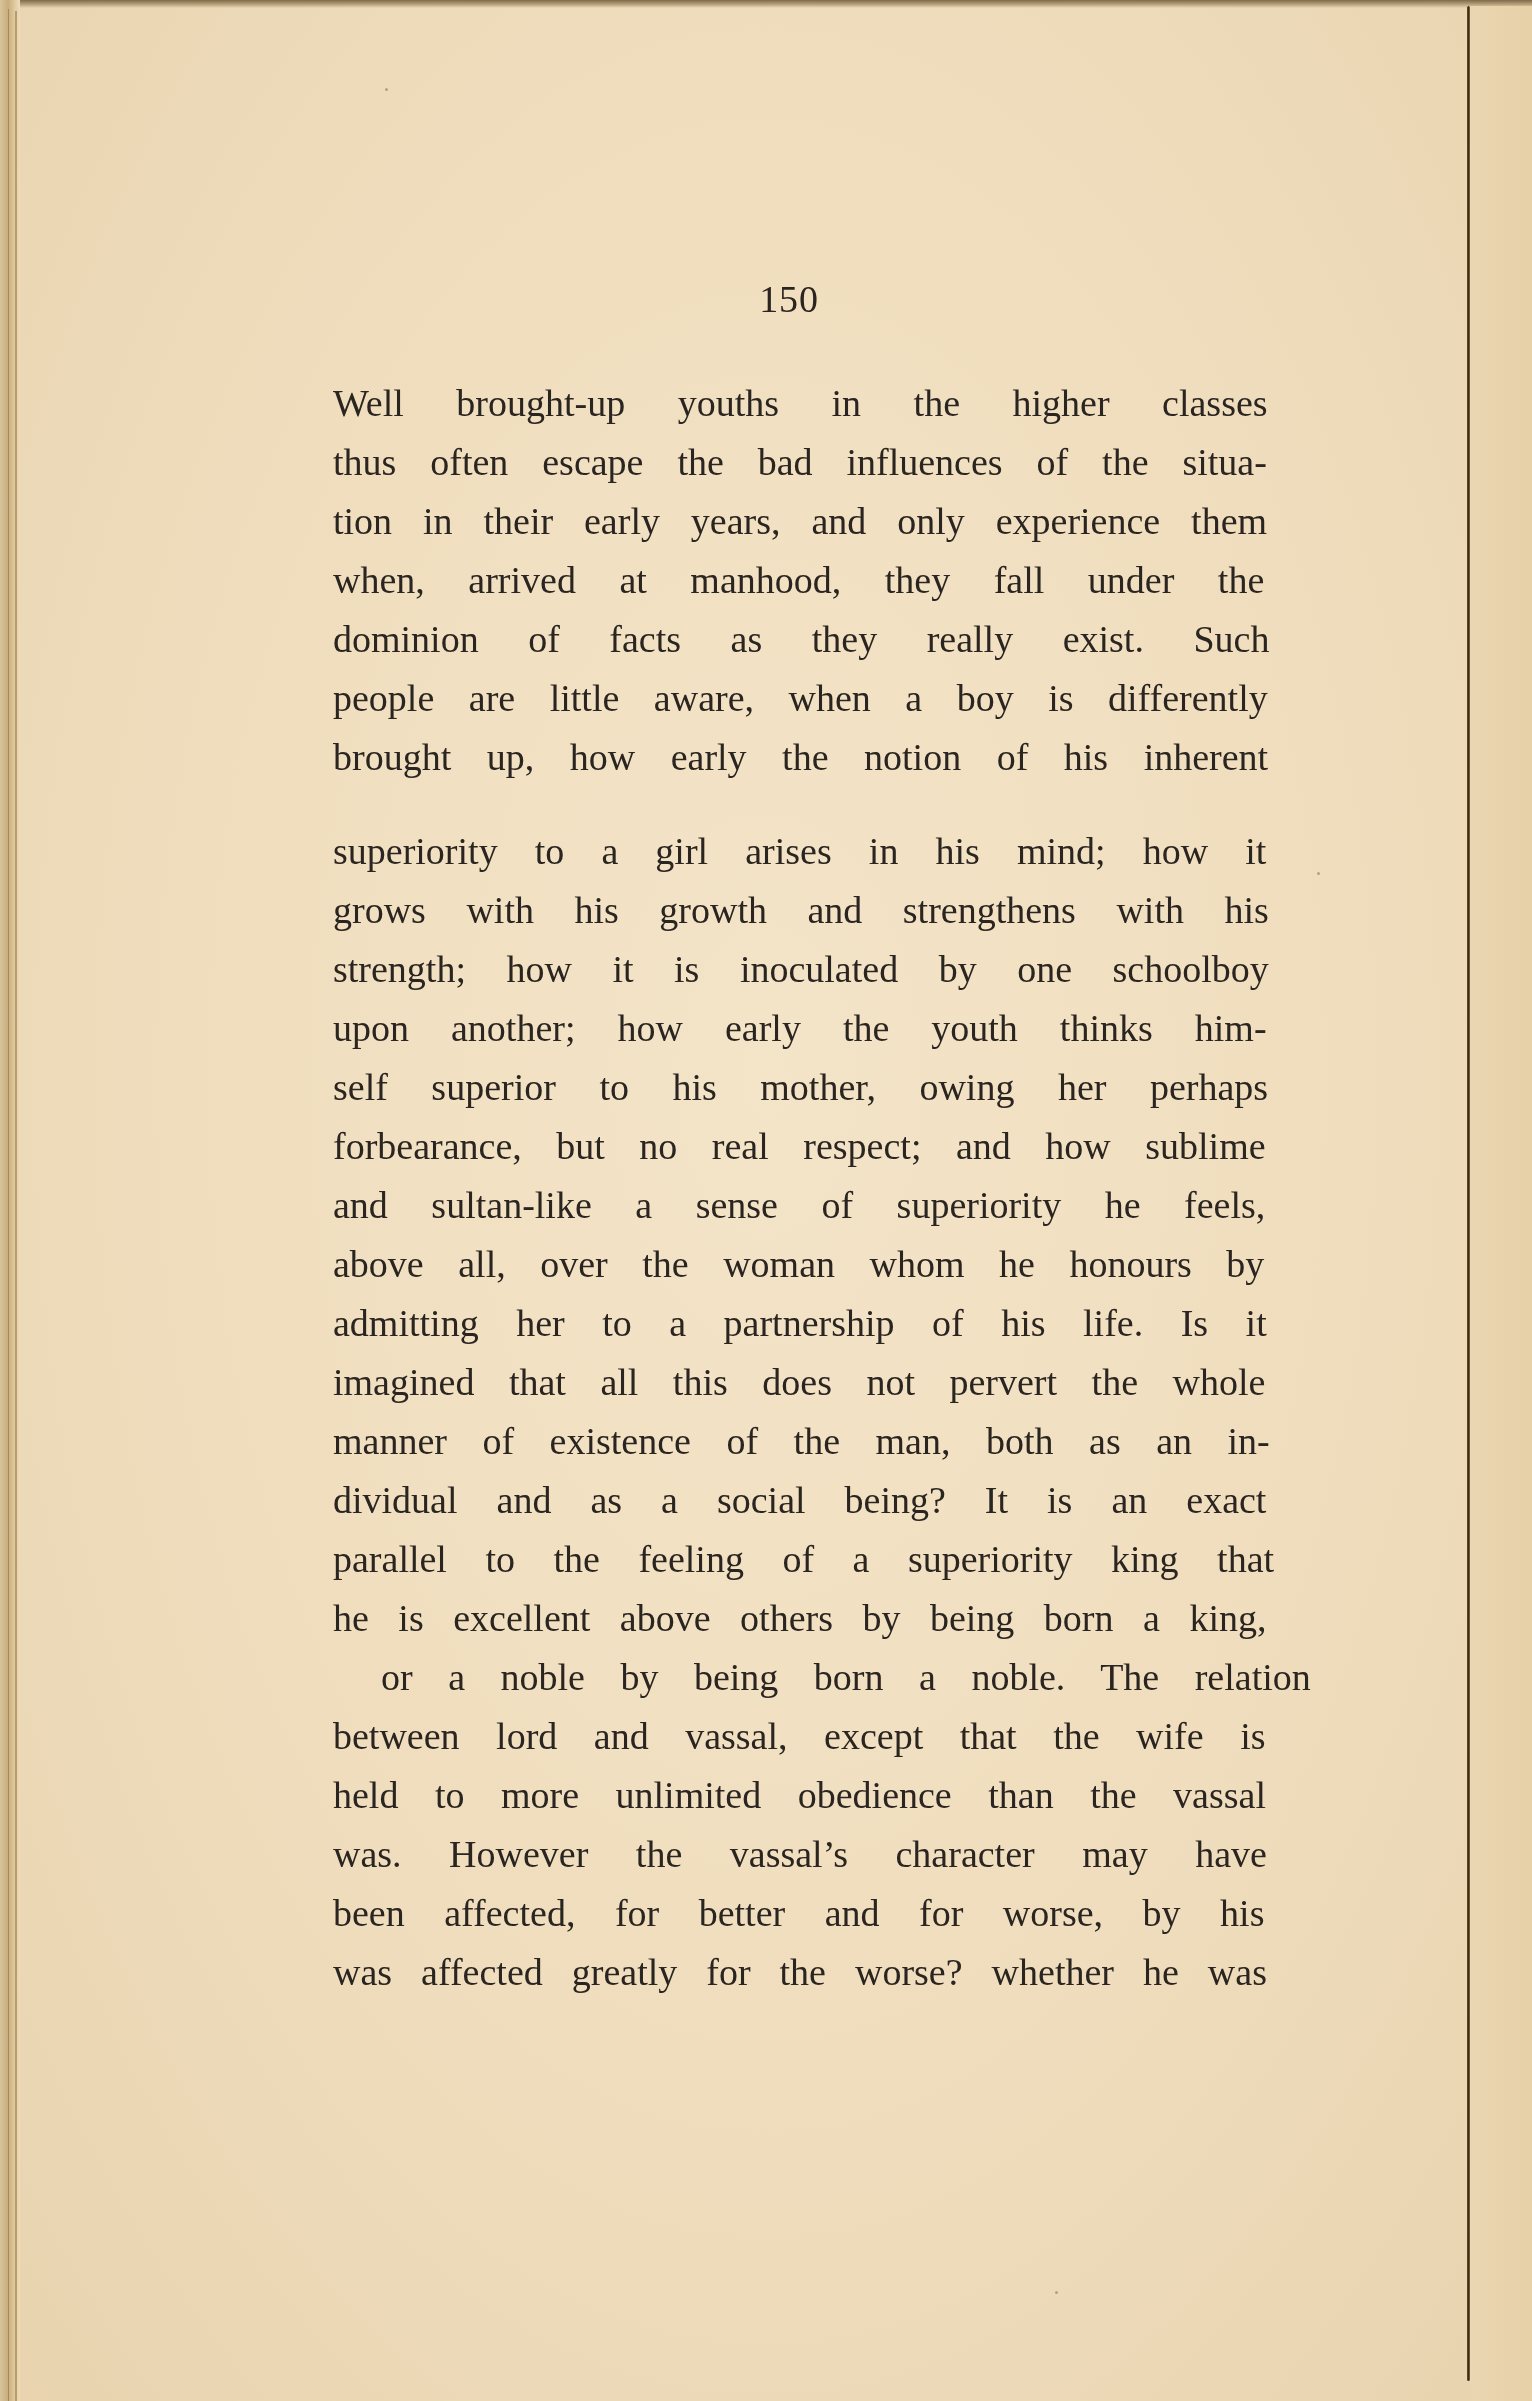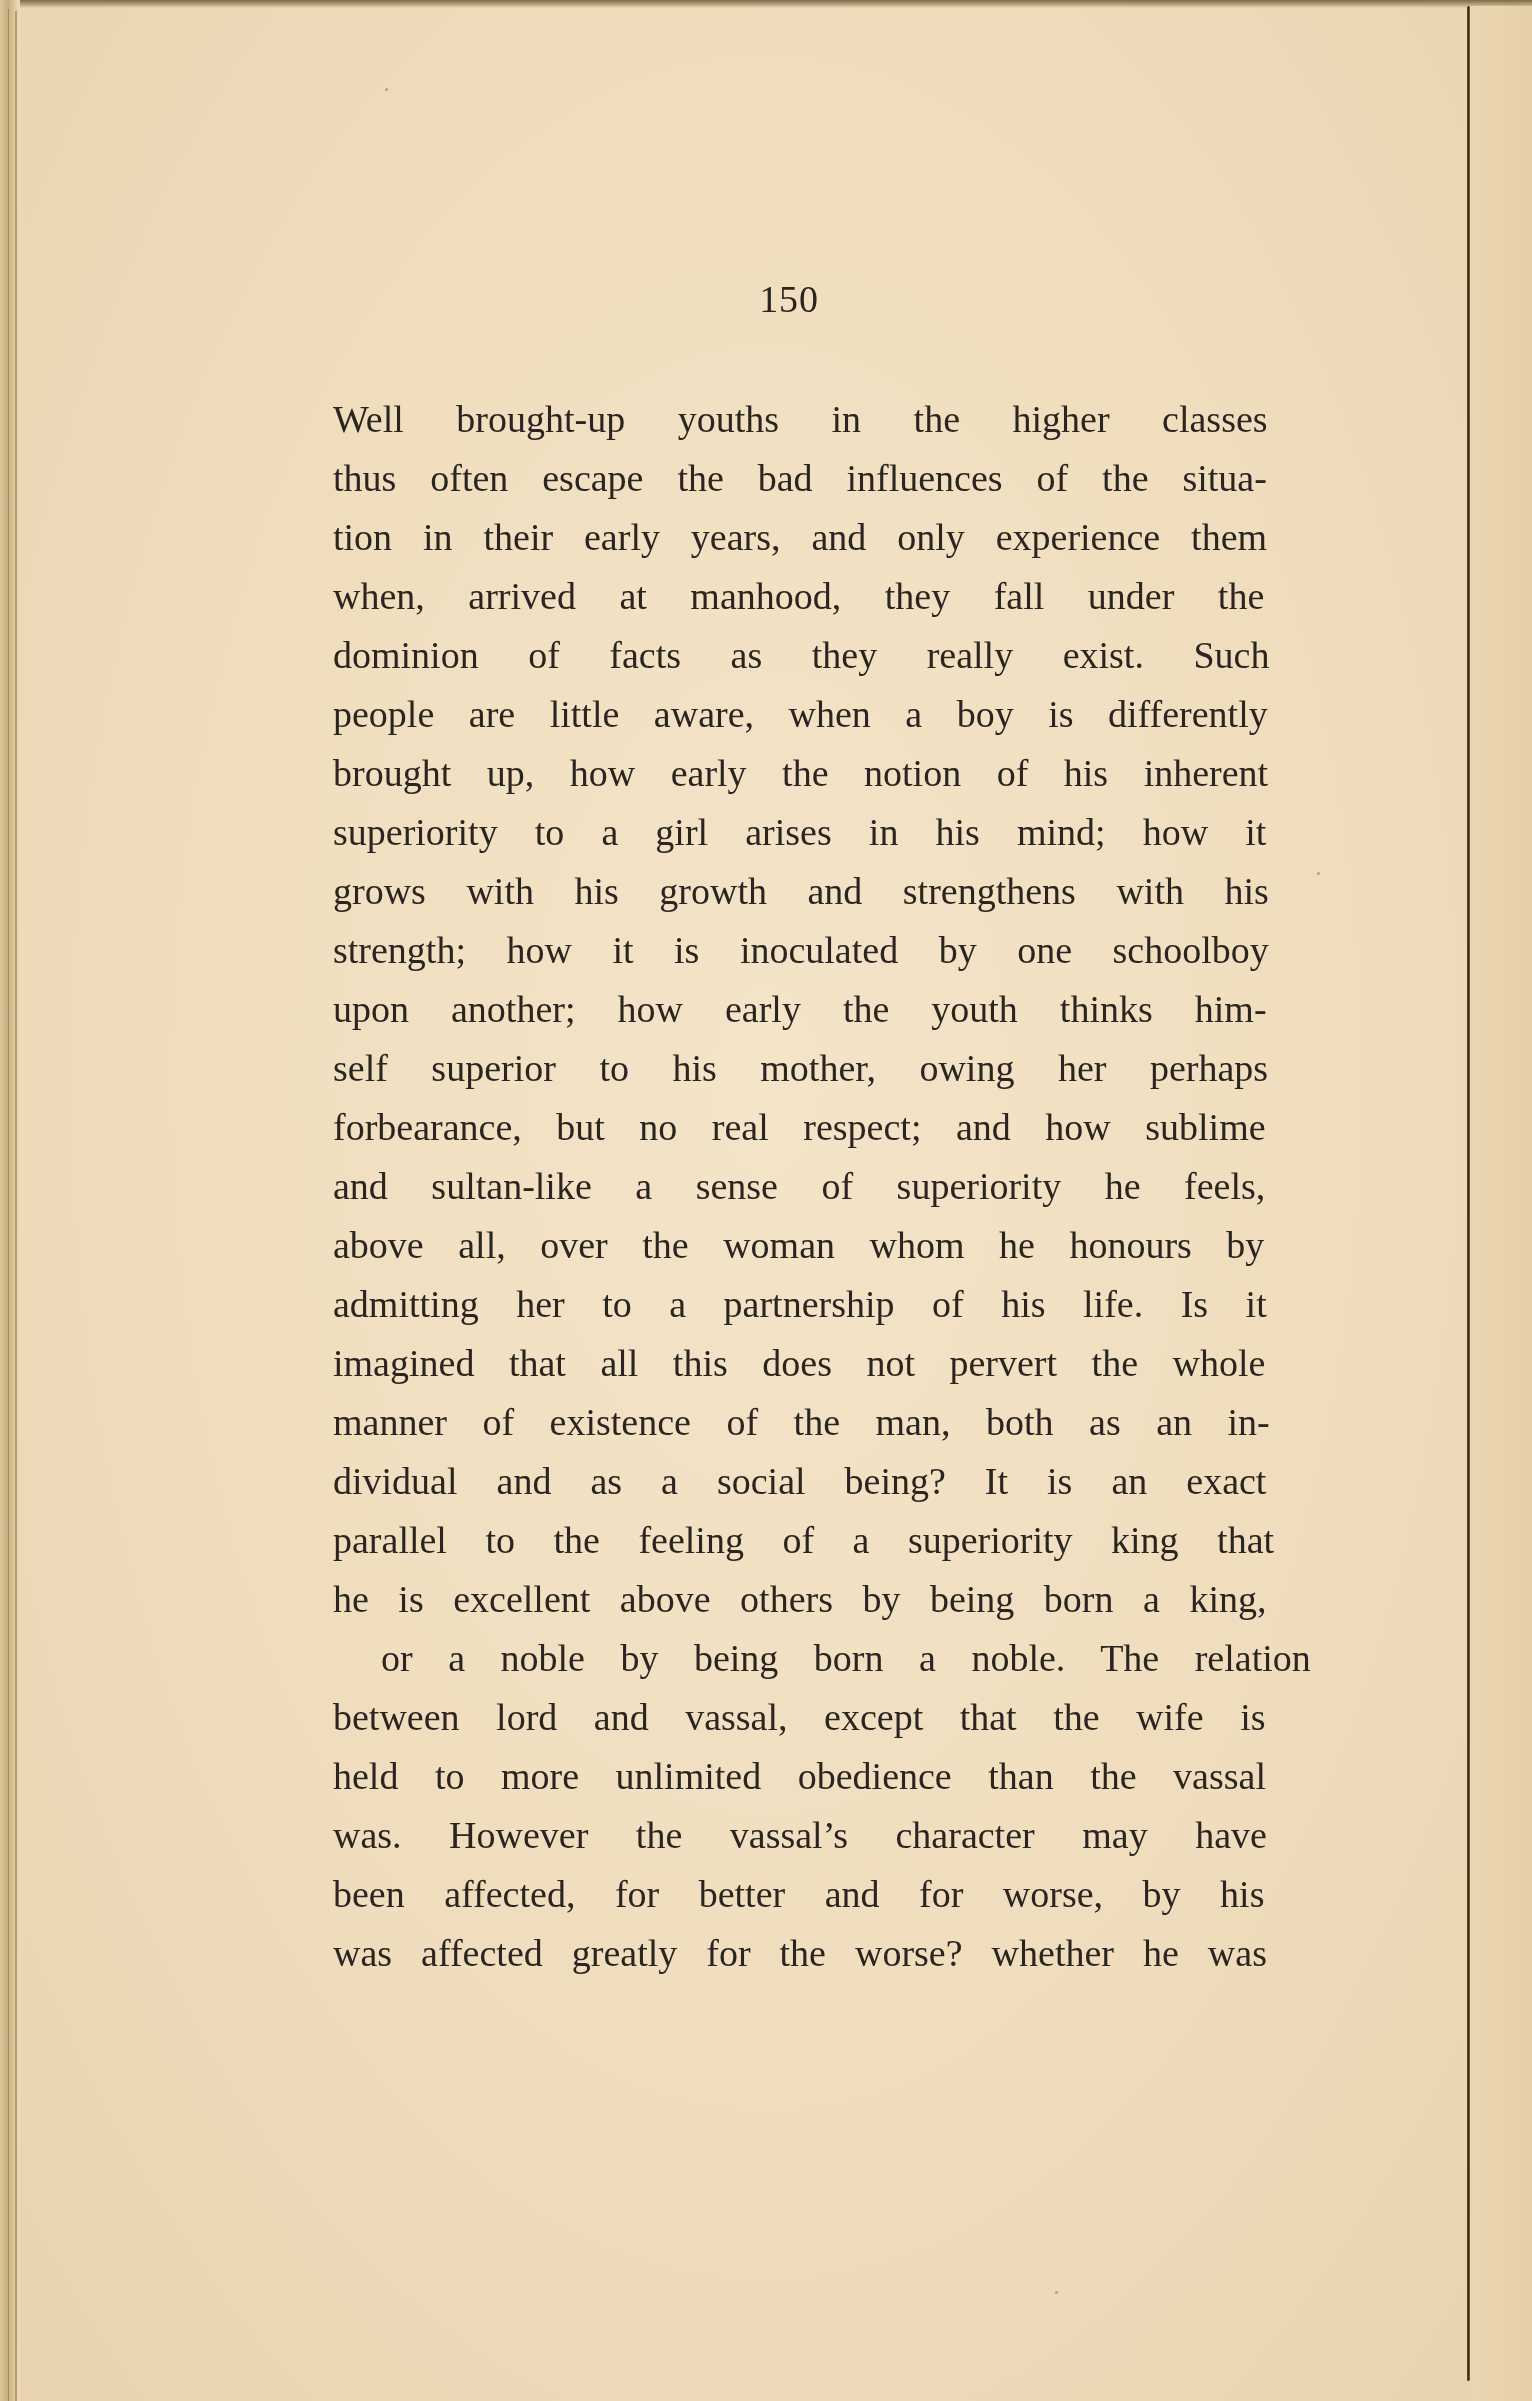--- a/index.html
+++ b/index.html
@@ -107,28 +107,28 @@
 <div class="right-page"></div>
 <div class="right-gutter"></div>
 
 <div class="speck" style="left:385px; top:88px;"></div>
 <div class="speck" style="left:1317px; top:872px;"></div>
 <div class="speck" style="left:1055px; top:2291px;"></div>
 
 <div class="page-number">150</div>
 
 <div class="text-block">
-  <span class="line" style="display: block; text-align-last: auto; text-align: right; word-spacing: 43px; margin-top: 16px;">Well brought-up youths in the higher classes</span>
+  <span class="line" style="display: block; text-align-last: auto; text-align: right; word-spacing: 43px;">Well brought-up youths in the higher classes</span>
   <span class="line" style="display: block; text-align-last: auto; text-align: left; word-spacing: 24.4px;">thus often escape the bad influences of the situa-</span>
   <span class="line" style="display: block; text-align-last: auto; text-align: left; word-spacing: 21.4px;">tion in their early years, and only experience them</span>
   <span class="line" style="display: block; text-align-last: auto; text-align: left; word-spacing: 34px;">when, arrived at manhood, they fall under the</span>
   <span class="line" style="display: block; text-align-last: auto; text-align: left; word-spacing: 40px;">dominion of facts as they really exist. Such</span>
   <span class="line" style="display: block; text-align-last: auto; text-align: left; word-spacing: 25px;">people are little aware, when a boy is differently</span>
   <span class="line" style="display: block; text-align-last: auto; text-align: left; word-spacing: 26px;">brought up, how early the notion of his inherent</span>
-  <span class="line" style="display: block; text-align-last: auto; text-align: center; word-spacing: 27.6px;">superiority to a girl arises in his mind; how it</span>
+  <span class="line" style="display: block; text-align-last: auto; text-align: center; word-spacing: 27.6px; margin-top: 35px;">superiority to a girl arises in his mind; how it</span>
   <span class="line" style="display: block; text-align-last: auto; text-align: left; word-spacing: 31px;">grows with his growth and strengthens with his</span>
   <span class="line" style="display: block; text-align-last: auto; text-align: left; word-spacing: 31px;">strength; how it is inoculated by one schoolboy</span>
   <span class="line" style="display: block; text-align-last: auto; text-align: left; word-spacing: 32.5px;">upon another; how early the youth thinks him-</span>
   <span class="line" style="display: block; text-align-last: auto; text-align: left; word-spacing: 34px;">self superior to his mother, owing her perhaps</span>
   <span class="line" style="display: block; text-align-last: auto; text-align: left; word-spacing: 25px;">forbearance, but no real respect; and how sublime</span>
   <span class="line" style="display: block; text-align-last: auto; text-align: left; word-spacing: 34px;">and sultan-like a sense of superiority he feels,</span>
   <span class="line" style="display: block; text-align-last: auto; text-align: left; word-spacing: 25px;">above all, over the woman whom he honours by</span>
   <span class="line" style="display: block; text-align-last: auto; text-align: center; word-spacing: 28px;">admitting her to a partnership of his life. Is it</span>
   <span class="line" style="display: block; text-align-last: auto; text-align: left; word-spacing: 25px;">imagined that all this does not pervert the whole</span>
   <span class="line" style="display: block; text-align-last: auto; text-align: left; word-spacing: 26px;">manner of existence of the man, both as an in-</span>

